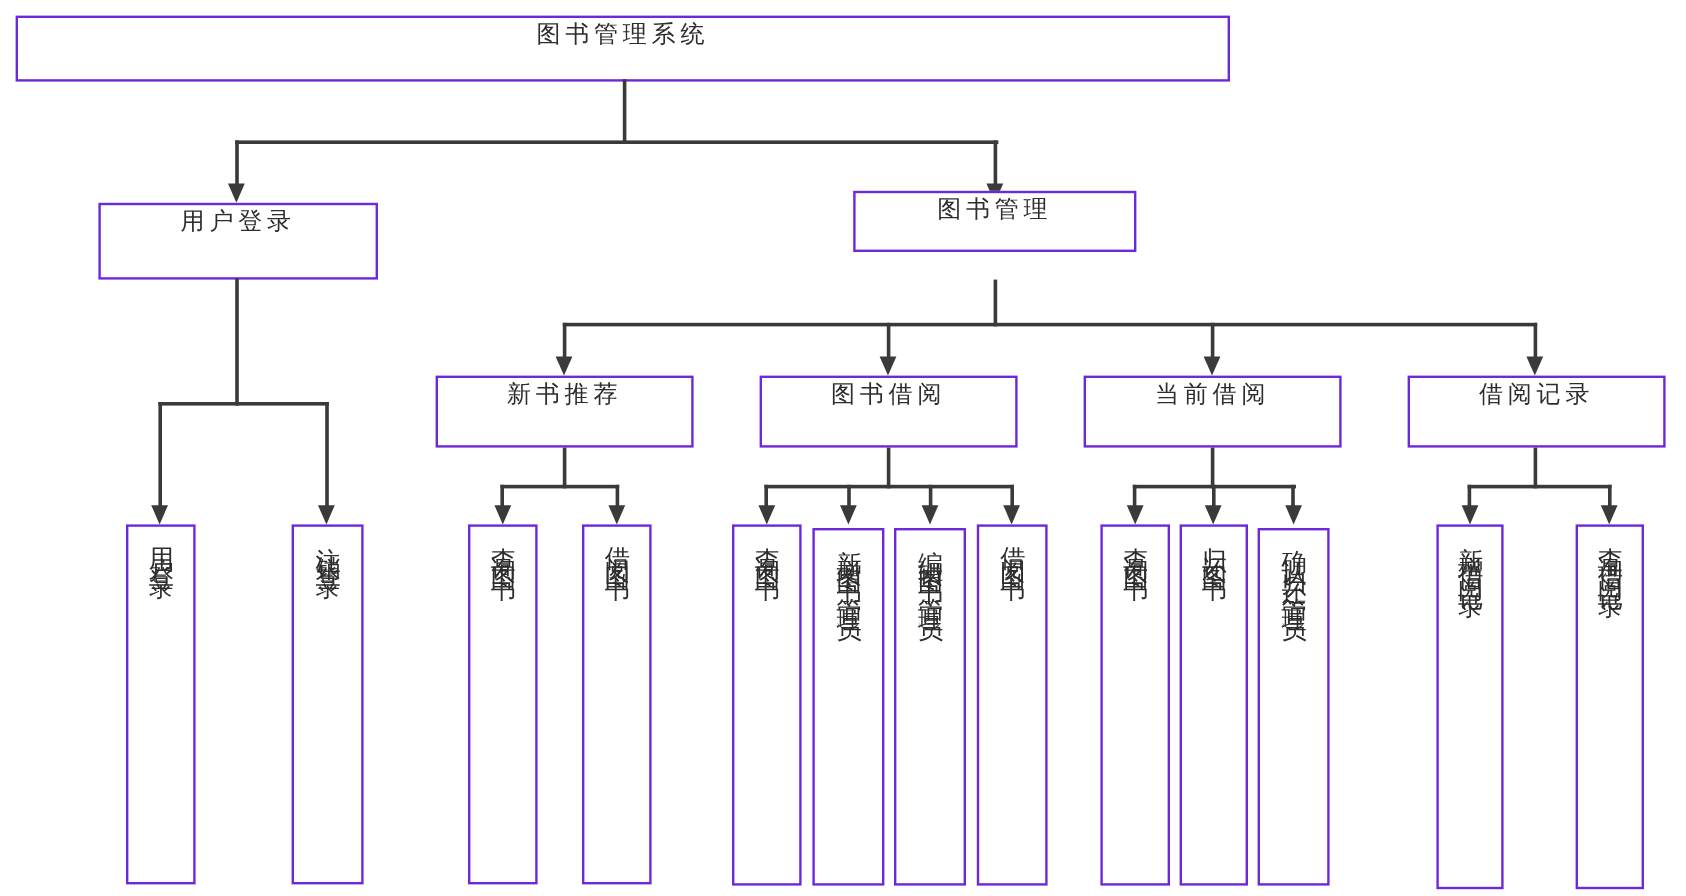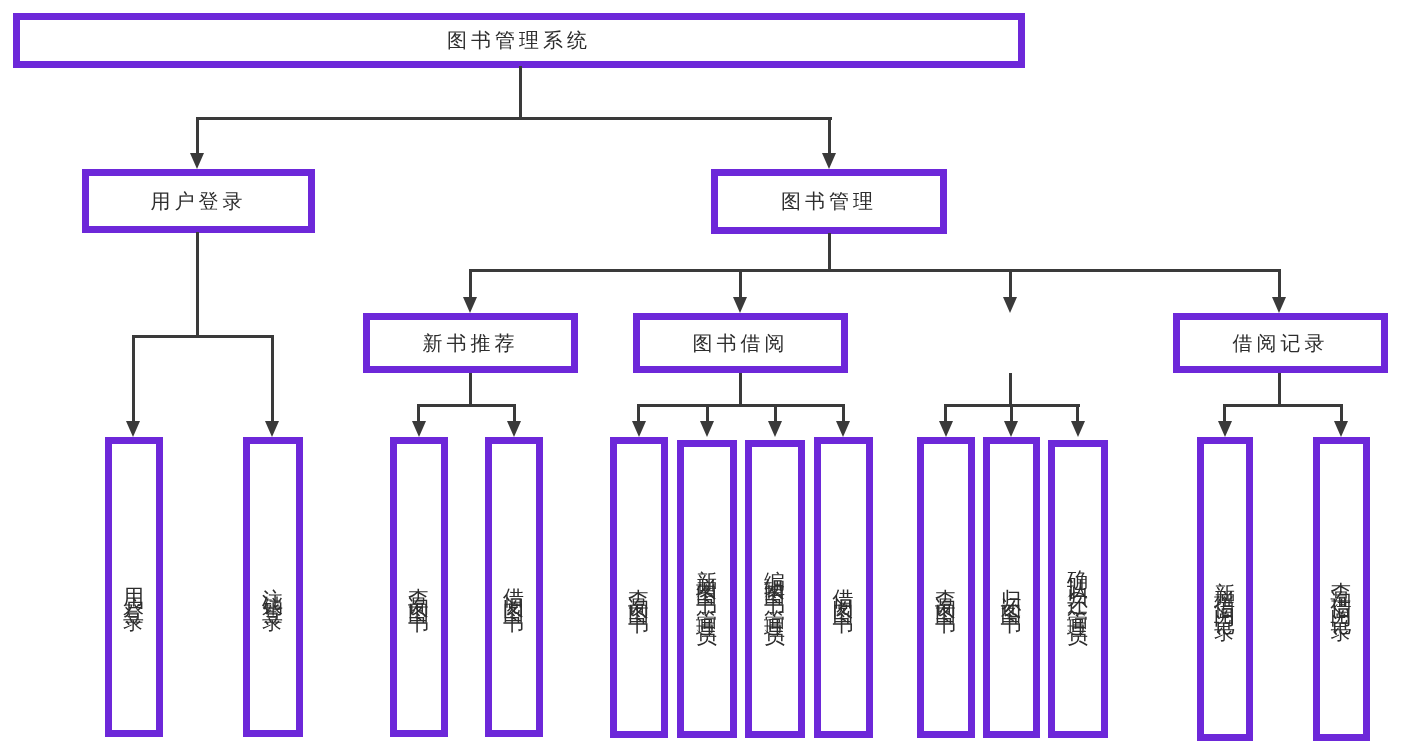--- a/index.html
+++ b/index.html
@@ -6,24 +6,24 @@
   .canvas{
     position:relative;
     width:1405px;height:747px;
     background:#ffffff;
     font-family:"Liberation Sans", sans-serif;
     overflow:hidden;
   }
   .node{
     position:absolute;
     box-sizing:border-box;
-    border:7px solid #6d28d9;
+    border:2px solid #6d28d9;
     background:#ffffff;
     display:flex;
-    align-items:center;
+    align-items:flex-start;
     justify-content:center;
   }
   .hlabel{
     font-size:20px;
     letter-spacing:4px;
     color:#2d2d2d;
     white-space:nowrap;
   }
   .vlabel{
     writing-mode:vertical-rl;
@@ -69,21 +69,21 @@
   <div class="vline" style="left:519px;top:66px;height:54px"></div>
   <div class="hline" style="left:196px;top:117px;width:636px"></div>
   <div class="vline" style="left:196px;top:117px;height:38px"></div>
   <div class="arrowhead" style="left:190px;top:153px"></div>
   <div class="vline" style="left:828px;top:117px;height:38px"></div>
   <div class="arrowhead" style="left:822px;top:153px"></div>
 
   <div class="node" style="left:82px;top:169px;width:233px;height:64px">
     <span class="hlabel">用户登录</span>
   </div>
-  <div class="node" style="left:711px;top:169px;width:236px;height:65px">
+  <div class="node" style="left:711px;top:159px;width:236px;height:51px">
     <span class="hlabel">图书管理</span>
   </div>
 
   <div class="vline" style="left:196px;top:232px;height:106px"></div>
   <div class="hline" style="left:132px;top:335px;width:142px"></div>
   <div class="vline" style="left:132px;top:335px;height:87px"></div>
   <div class="arrowhead" style="left:126px;top:421px"></div>
   <div class="vline" style="left:271px;top:335px;height:87px"></div>
   <div class="arrowhead" style="left:265px;top:421px"></div>
 
@@ -96,20 +96,23 @@
   <div class="vline" style="left:1009px;top:269px;height:29px"></div>
   <div class="arrowhead" style="left:1003px;top:297px"></div>
   <div class="vline" style="left:1278px;top:269px;height:29px"></div>
   <div class="arrowhead" style="left:1272px;top:297px"></div>
 
   <div class="node" style="left:363px;top:313px;width:215px;height:60px">
     <span class="hlabel">新书推荐</span>
   </div>
   <div class="node" style="left:633px;top:313px;width:215px;height:60px">
     <span class="hlabel">图书借阅</span>
+  </div>
+  <div class="node" style="left:903px;top:313px;width:215px;height:60px">
+    <span class="hlabel">当前借阅</span>
   </div>
   <div class="node" style="left:1173px;top:313px;width:215px;height:60px">
     <span class="hlabel">借阅记录</span>
   </div>
 
   <div class="vline" style="left:469px;top:373px;height:34px"></div>
   <div class="hline" style="left:417px;top:404px;width:99px"></div>
   <div class="vline" style="left:417px;top:404px;height:18px"></div>
   <div class="arrowhead" style="left:412px;top:421px"></div>
   <div class="vline" style="left:513px;top:404px;height:18px"></div>

